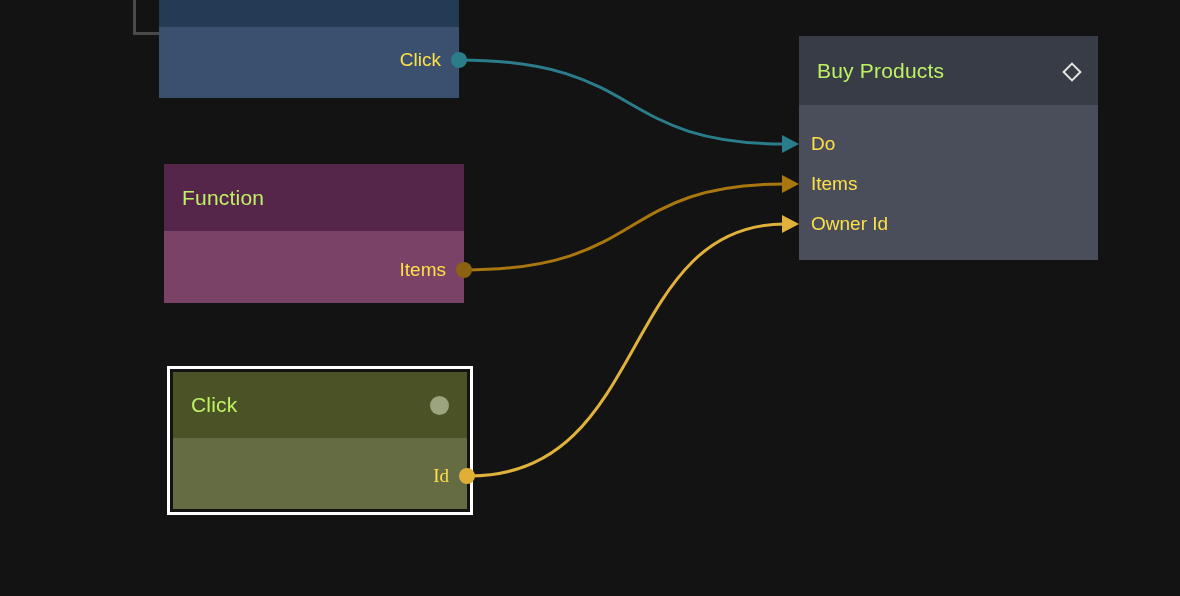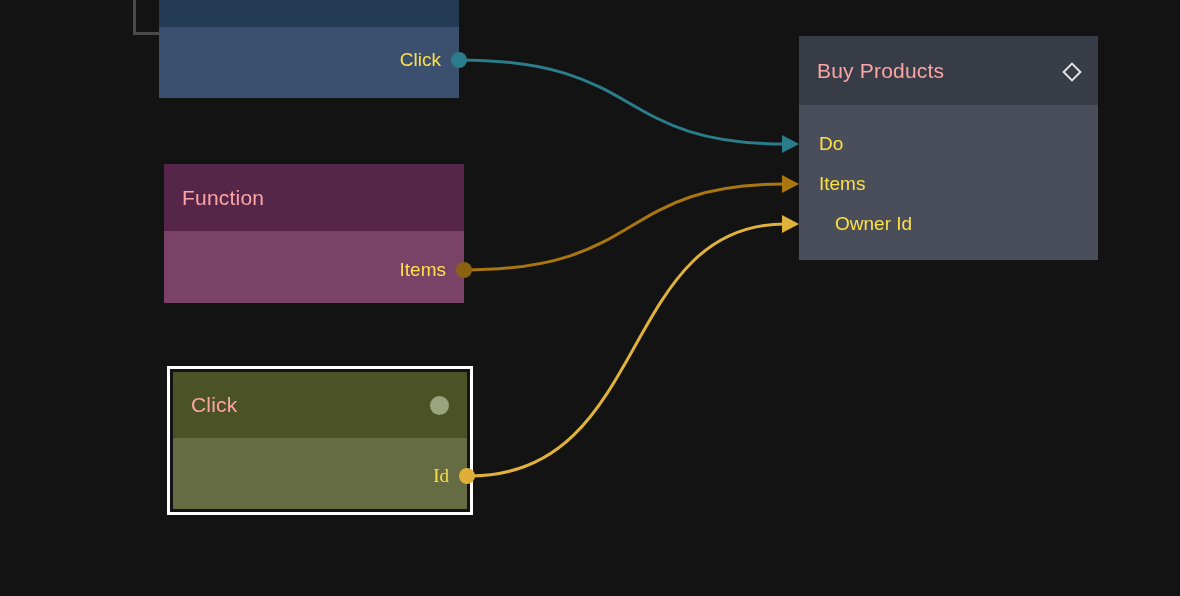--- a/index.html
+++ b/index.html
@@ -43,21 +43,21 @@
   }
   .node-header {
     display: flex;
     align-items: center;
     justify-content: space-between;
     box-sizing: border-box;
     padding: 0 18px;
     flex: none;
   }
   .node-title {
-    color: #fca5a5;
+    color: #bef264;
     font-size: 21px;
     letter-spacing: 0.2px;
     white-space: nowrap;
   }
   .node-body {
     flex: 1 1 auto;
     position: relative;
     box-sizing: border-box;
   }
   .port-row {
@@ -67,21 +67,21 @@
     height: 26px;
     white-space: nowrap;
   }
   .port-row.out {
     right: 0;
     padding-right: 18px;
     justify-content: flex-end;
   }
   .port-row.in {
     left: 0;
-    padding-left: 20px;
+    padding-left: 12px;
     justify-content: center;
   }
   .port-label {
     color: #fde047;
     font-size: 19px;
   }
   .port-dot {
     position: absolute;
     width: 16px;
     height: 16px;
@@ -186,21 +186,21 @@
                 <path d="M11 2.6 L19.4 11 L11 19.4 L2.6 11 Z" fill="none" stroke="#e4e4e4" stroke-width="2"></path>
               </svg></span>
           </div>
           <div class="node-body" style="background: rgb(74, 78, 90);">
             <div class="port-row in" style="top: 26px;">
               <span class="port-label">Do</span>
             </div>
             <div class="port-row in" style="top: 66px;">
               <span class="port-label">Items</span>
             </div>
-            <div class="port-row in" style="top: 106px; margin-left: 16px;">
+            <div class="port-row in" style="top: 106px;">
               <span class="port-label">Owner Id</span>
             </div>
           </div>
         </div>
       </div>
     </div>
 
 </div>
 
 </body></html>

